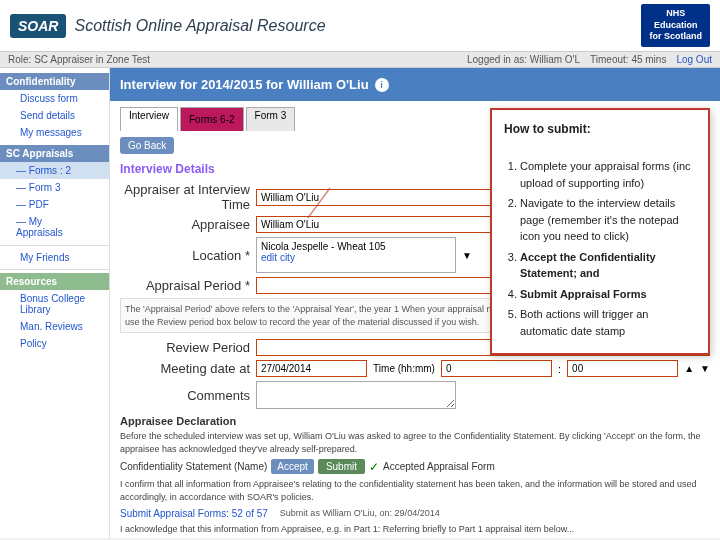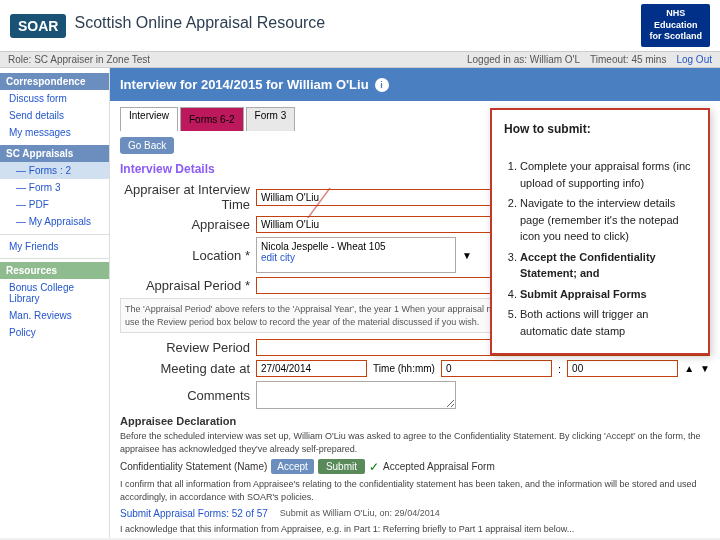--- a/index.html
+++ b/index.html
@@ -1,36 +1,36 @@
 <!DOCTYPE html>
 <html><head>
   <meta charset="utf-8">
   <style>
     * { box-sizing: border-box; margin: 0; padding: 0; }
     body { font-family: Arial, sans-serif; font-size: 11px; background: #f0f0f0; width: 720px; height: 540px; overflow: hidden; }
 
     
     .header { background: #fff; border-bottom: 1px solid #ccc; display: flex; align-items: center; justify-content: space-between; padding: 6px 10px; height: 52px; }
-    .header-left { display: flex; gap: 8px; }
+    .header-left { display: flex; align-items: center; gap: 8px; font-style: italic; }
     .soar-logo { background: #1a5276; color: white; font-weight: bold; font-size: 14px; padding: 4px 8px; border-radius: 3px; }
     .header-title { font-size: 16px; color: #2c3e50; font-weight: normal; }
     .nhs-logo { background: #003087; color: white; font-size: 9px; font-weight: bold; padding: 4px 8px; border-radius: 2px; text-align: center; line-height: 1.3; }
 
     
     .role-bar { background: #e8e8e8; border-bottom: 1px solid #ccc; padding: 2px 8px; font-size: 10px; color: #555; display: flex; justify-content: space-between; }
     .role-bar-right { display: flex; gap: 10px; }
 
     
     .main-layout { display: flex; height: calc(540px - 52px - 18px); }
 
     
     .sidebar { width: 110px; background: #fff; border-right: 1px solid #ddd; padding: 5px 0; flex-shrink: 0; overflow: hidden; }
     .sidebar-section { margin-bottom: 4px; }
     .sidebar-section-title { background: #6c8ebf; color: white; font-size: 10px; padding: 3px 6px; font-weight: bold; }
-    .sidebar-item { padding: 3px 9px; font-size: 10px; color: #2255cc; cursor: pointer; }
+    .sidebar-item { padding: 3px 20px; font-size: 10px; color: #2255cc; cursor: pointer; }
     .sidebar-item.active { background: #d0e0f0; }
     .sidebar-item.indent { padding-left: 16px; }
     .sidebar-divider { border-top: 1px solid #ddd; margin: 3px 0; }
     .sidebar-section-title2 { background: #8fbc8f; color: white; font-size: 10px; padding: 3px 6px; font-weight: bold; }
 
     
     .content { flex: 1; overflow: hidden; position: relative; }
 
     
     .page-header { background: #4a7fc1; color: white; padding: 9px 10px; font-size: 13px; font-weight: bold; display: flex; align-items: center; gap: 6px; }
@@ -128,21 +128,21 @@
     <span>Logged in as: William O'L</span>
     <span>Timeout: 45 mins</span>
     <span style="color:#2255cc;cursor:pointer;">Log Out</span>
   </div>
 </div>
 
 <div class="main-layout">
 
   <div class="sidebar">
     <div class="sidebar-section">
-      <div class="sidebar-section-title">Correspondence</div>
+      <div class="sidebar-section-title">Confidentiality</div>
       <div class="sidebar-item">Discuss form</div>
       <div class="sidebar-item">Send details</div>
       <div class="sidebar-item">My messages</div>
     </div>
     <div class="sidebar-section">
       <div class="sidebar-section-title">SC Appraisals</div>
       <div class="sidebar-item indent active">— Forms : 2</div>
       <div class="sidebar-item indent">— Form 3</div>
       <div class="sidebar-item indent">— PDF</div>
       <div class="sidebar-item indent">— My Appraisals</div>

